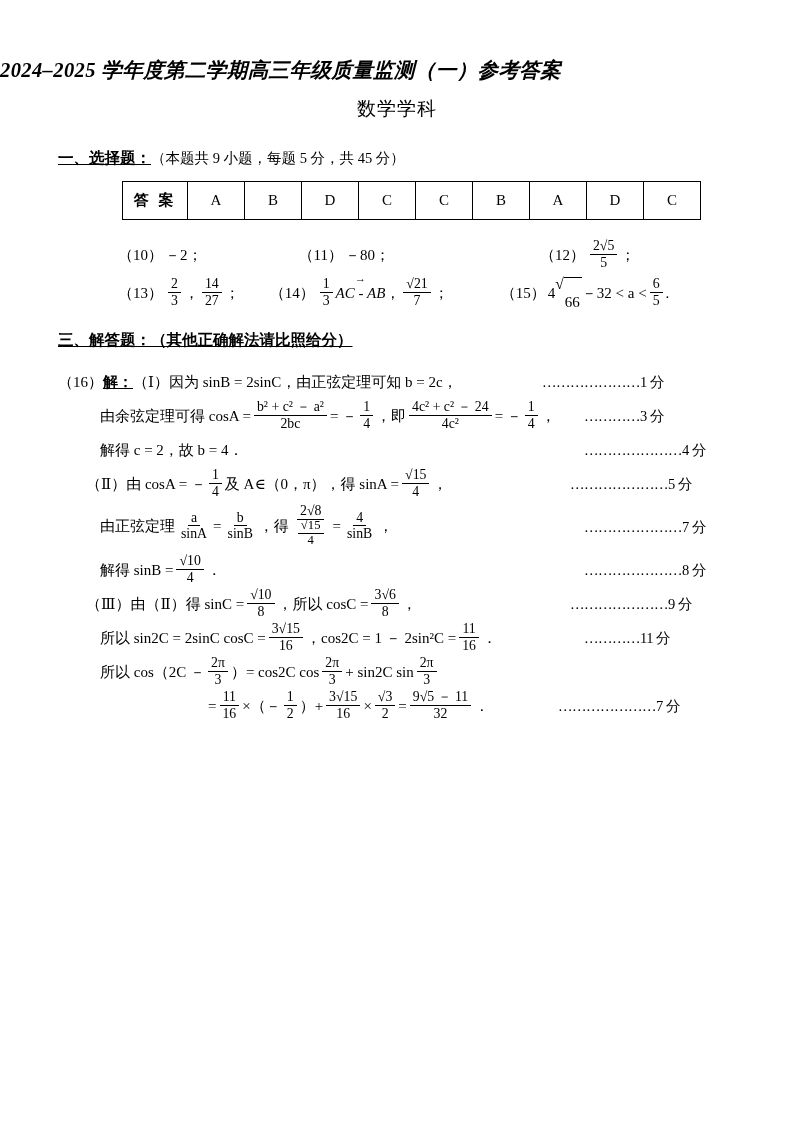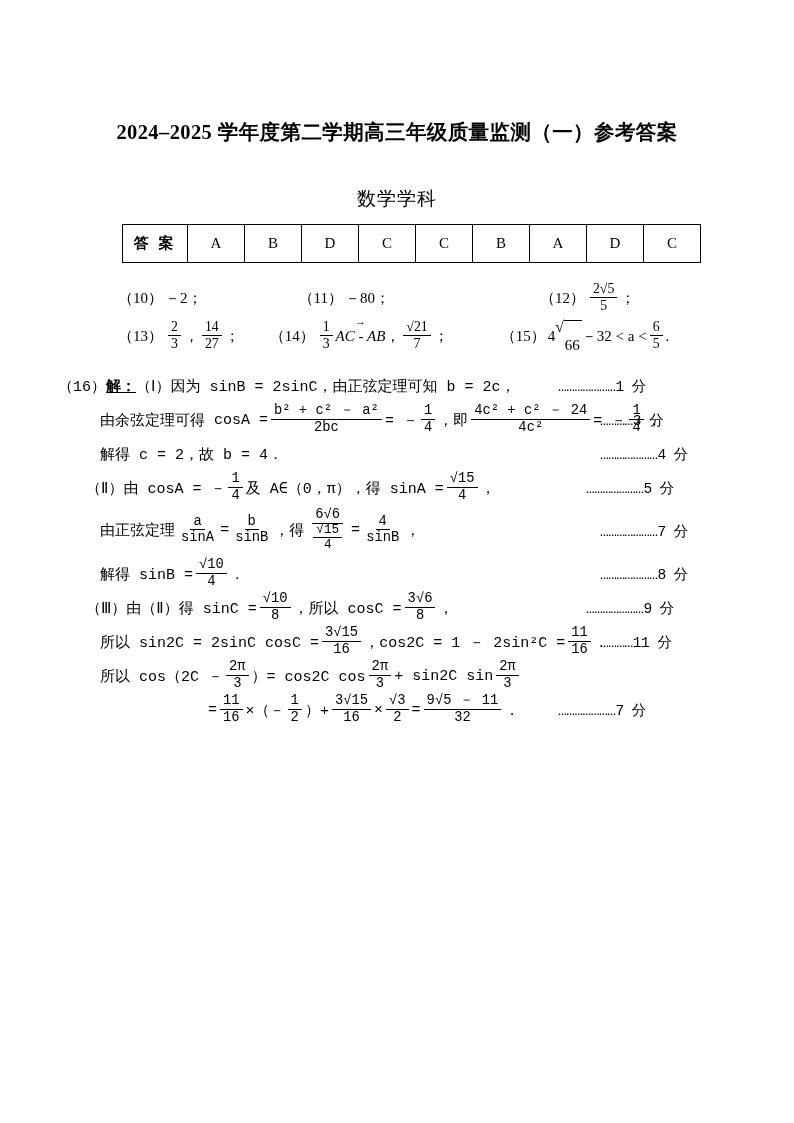--- a/index.html
+++ b/index.html
@@ -16,30 +16,30 @@
     overflow: hidden;
   }
   .page {
     position: relative;
     width: 794px;
     height: 1123px;
     padding: 0;
     box-sizing: border-box;
   }
   .doc-title {
-    text-align: center;
     font-size: 20.5px;
     font-weight: bold;
     letter-spacing: 0.4px;
-    margin-top: 118px;
+    margin-top: 56px;
+    font-style: italic;
   }
   .doc-subtitle {
     text-align: center;
     font-size: 19px;
-    margin-top: 40px;
+    margin-top: 12px;
     letter-spacing: 1px;
   }
   .section-head {
     margin: 26px 0 0 58px;
     font-size: 15.5px;
   }
   .section-head .lead {
     font-weight: bold;
     text-decoration: underline;
   }
@@ -81,40 +81,39 @@
     white-space: nowrap;
   }
   .fill-item .num { margin-right: 2px; }
   .gap-a { width: 96px; }
   .gap-b { width: 150px; }
   .gap-c { width: 30px; }
   .gap-d { width: 52px; }
   .solutions {
     margin-top: 14px;
     font-size: 15px;
-    font-family: Liberation Mono, monospace;
   }
   .ques {
     margin-left: 58px;
     position: relative;
   }
   .line {
     display: flex;
     align-items: center;
     min-height: 34px;
     position: relative;
   }
   .line .body {
     display: flex;
     align-items: center;
     white-space: nowrap;
   }
   .score {
     position: absolute;
-    left: 500px;
+    left: 484px;
     white-space: nowrap;
     font-size: 14.5px;
     letter-spacing: -0.5px;
   }
   .indent1 { margin-left: 42px; }
   .indent2 { margin-left: 28px; }
   .bold-u { font-weight: bold; text-decoration: underline; }
   i.v { font-style: italic; font-family: "Liberation Serif", serif; text-align: center; }
   
   .frac {
@@ -166,20 +165,23 @@
   }
 </style>
 </head>
 <body>
 
 <div class="page">
 
   <div class="doc-title">2024–2025 学年度第二学期高三年级质量监测（一）参考答案</div>
   <div class="doc-subtitle">数学学科</div>
 
+  <div class="section-head">
+    <span class="lead">一、选择题：</span><span class="note">（本题共 9 小题，每题 5 分，共 45 分）</span>
+  </div>
 
   <table class="choice">
     <tbody>
     <tr>
       <td class="hdr">答 案</td>
       <td>A</td>
       <td>B</td>
       <td>D</td>
       <td>C</td>
       <td>C</td>
@@ -254,20 +256,23 @@
         <span>－32 &lt; a &lt;</span>
         <span class="frac">
           <span class="top">6</span>
           <span class="bot">5</span>
         </span>
         <span>.</span>
       </span>
     </div>
   </div>
 
+  <div class="section-head" style="margin-top:18px;">
+    <span class="lead">三、解答题：</span><span class="lead">（其他正确解法请比照给分）</span>
+  </div>
 
   <div class="solutions">
     <div class="ques">
 
       <div class="line">
         <span class="body">
           <span>（16）</span>
           <span class="bold-u">解：</span>
           <span>（Ⅰ）</span>
           <span>因为 sinB = 2sinC，由正弦定理可知 b = 2c，</span>
@@ -335,21 +340,21 @@
             <span class="top">a</span>
             <span class="bot">sinA</span>
           </span>
           <span>=</span>
           <span class="frac">
             <span class="top">b</span>
             <span class="bot">sinB</span>
           </span>
           <span>，得</span>
           <span class="frac">
-            <span class="top">6√6</span>
+            <span class="top">2√8</span>
             <span class="bot">
               <span class="frac">
                 <span class="top">√15</span>
                 <span class="bot">4</span>
               </span>
             </span>
           </span>
           <span>=</span>
           <span class="frac">
             <span class="top">4</span>

